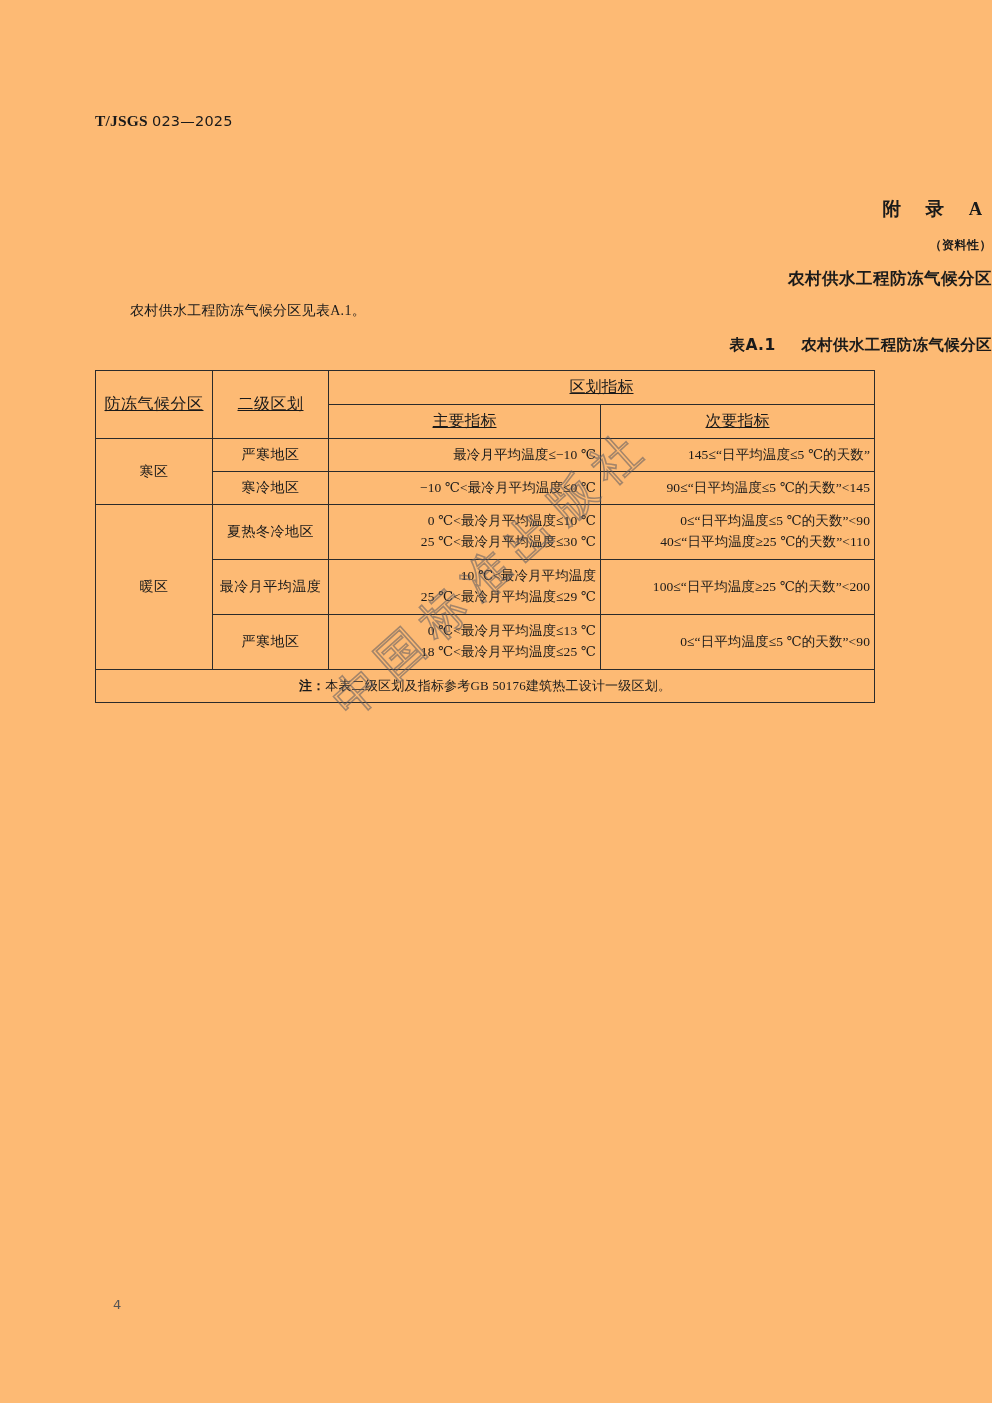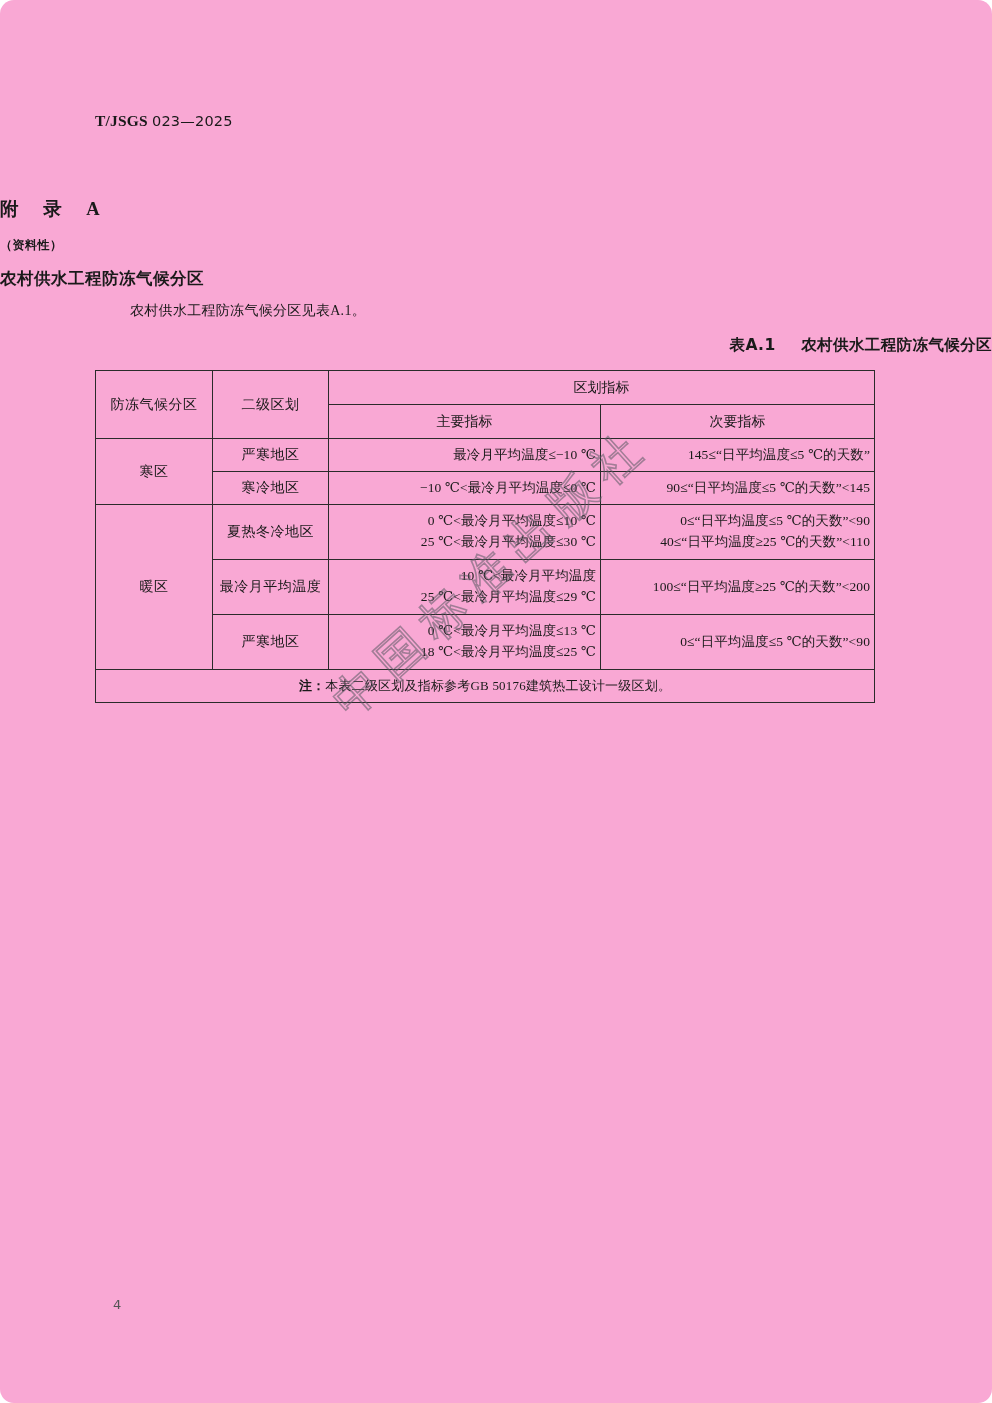--- a/index.html
+++ b/index.html
@@ -10,22 +10,21 @@
     background: #ffffff;
     font-family: "Liberation Serif", "DejaVu Serif", serif;
     color: #1a1a1a;
     position: relative;
     overflow: hidden;
   }
 
   .page {
     position: absolute;
     inset: 0;
-    background: #f9a8d4;
-    border-radius: 14px;
+    background: #fdba74;
   }
 
   
   .running-head {
     position: absolute;
     left: 95px;
     top: 112px;
     font-size: 15.5px;
     letter-spacing: 0.2px;
     white-space: nowrap;
@@ -39,21 +38,21 @@
     font-weight: 400;
     font-size: 14.5px;
   }
 
   
   .annex-block {
     position: absolute;
     left: 0;
     right: 0;
     top: 196px;
-    text-align: left;
+    text-align: right;
   }
   .annex-label {
     font-family: "Liberation Serif", serif;
     font-weight: bold;
     font-size: 18.5px;
     letter-spacing: 10px;
     margin: 0 0 16px 0;
   }
   .annex-type {
     font-family: "DejaVu Sans", sans-serif;
@@ -110,21 +109,22 @@
   table.zone-table th,
   table.zone-table td {
     border: 1px solid #2b2b2b;
     text-align: center;
     vertical-align: middle;
     padding: 4px 4px;
     font-weight: normal;
     line-height: 1.55;
   }
   table.zone-table thead th {
-    font-size: 14px;
+    font-size: 16px;
+    text-decoration: underline;
   }
   .col-zone { width: 117px; }
   .col-sub  { width: 116px; }
   .col-main { width: 272px; }
   .col-sec  { width: 274px; }
 
   .cell-zone, .cell-sub { font-size: 14px; letter-spacing: 0.5px; }
   .cell-indicator { font-size: 13.5px; letter-spacing: 0.1px; }
   .cell-indicator .ln { display: block; white-space: nowrap; text-align: right; }
 

